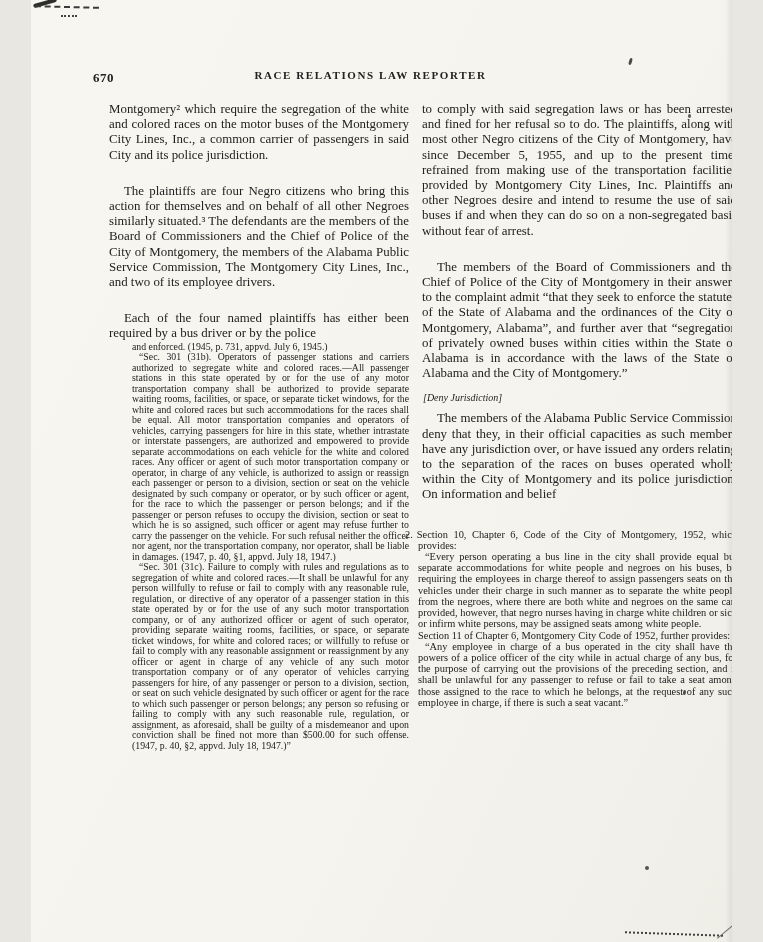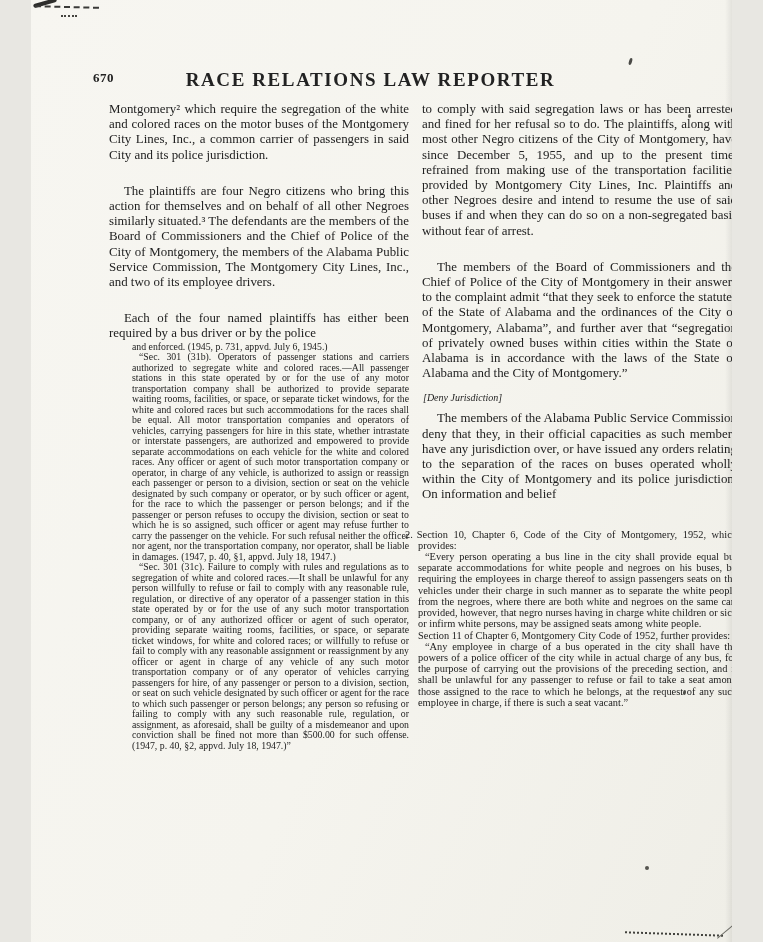--- a/index.html
+++ b/index.html
@@ -20,21 +20,21 @@
     position: absolute;
     top: 69px; left: 62px; width: 640px; height: 18px;
   }
   .page-number {
     position: absolute; left: 0; top: 1px;
     font-weight: bold; font-size: 13px; letter-spacing: 0.5px;
   }
   .journal-title {
     position: absolute; left: 0; right: 85px; top: 0;
     text-align: center;
-    font-weight: bold; font-size: 19px; letter-spacing: 1.6px;
+    font-weight: bold; font-size: 11px; letter-spacing: 1.6px;
   }
 
   
   .columns {
     position: absolute; top: 102px; left: 78px; width: 640px;
     display: flex; gap: 13px;
   }
   .col-left  { width: 300px; }
   .col-right { width: 315px; }
 

